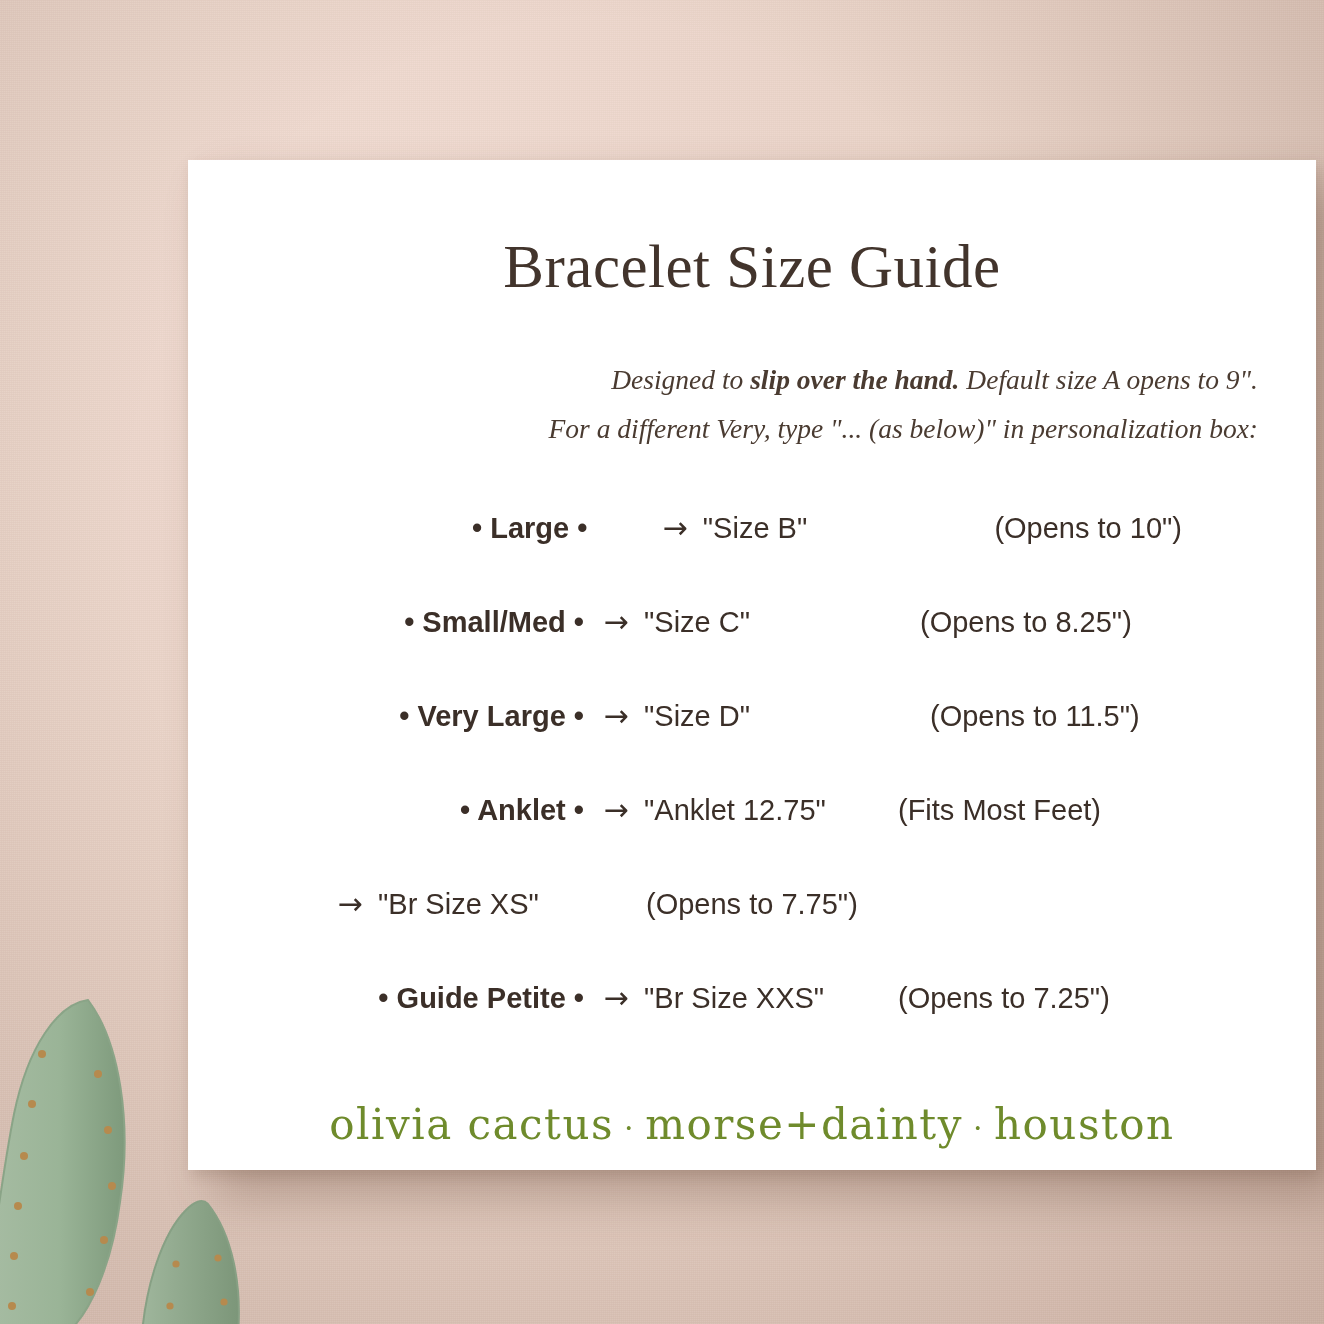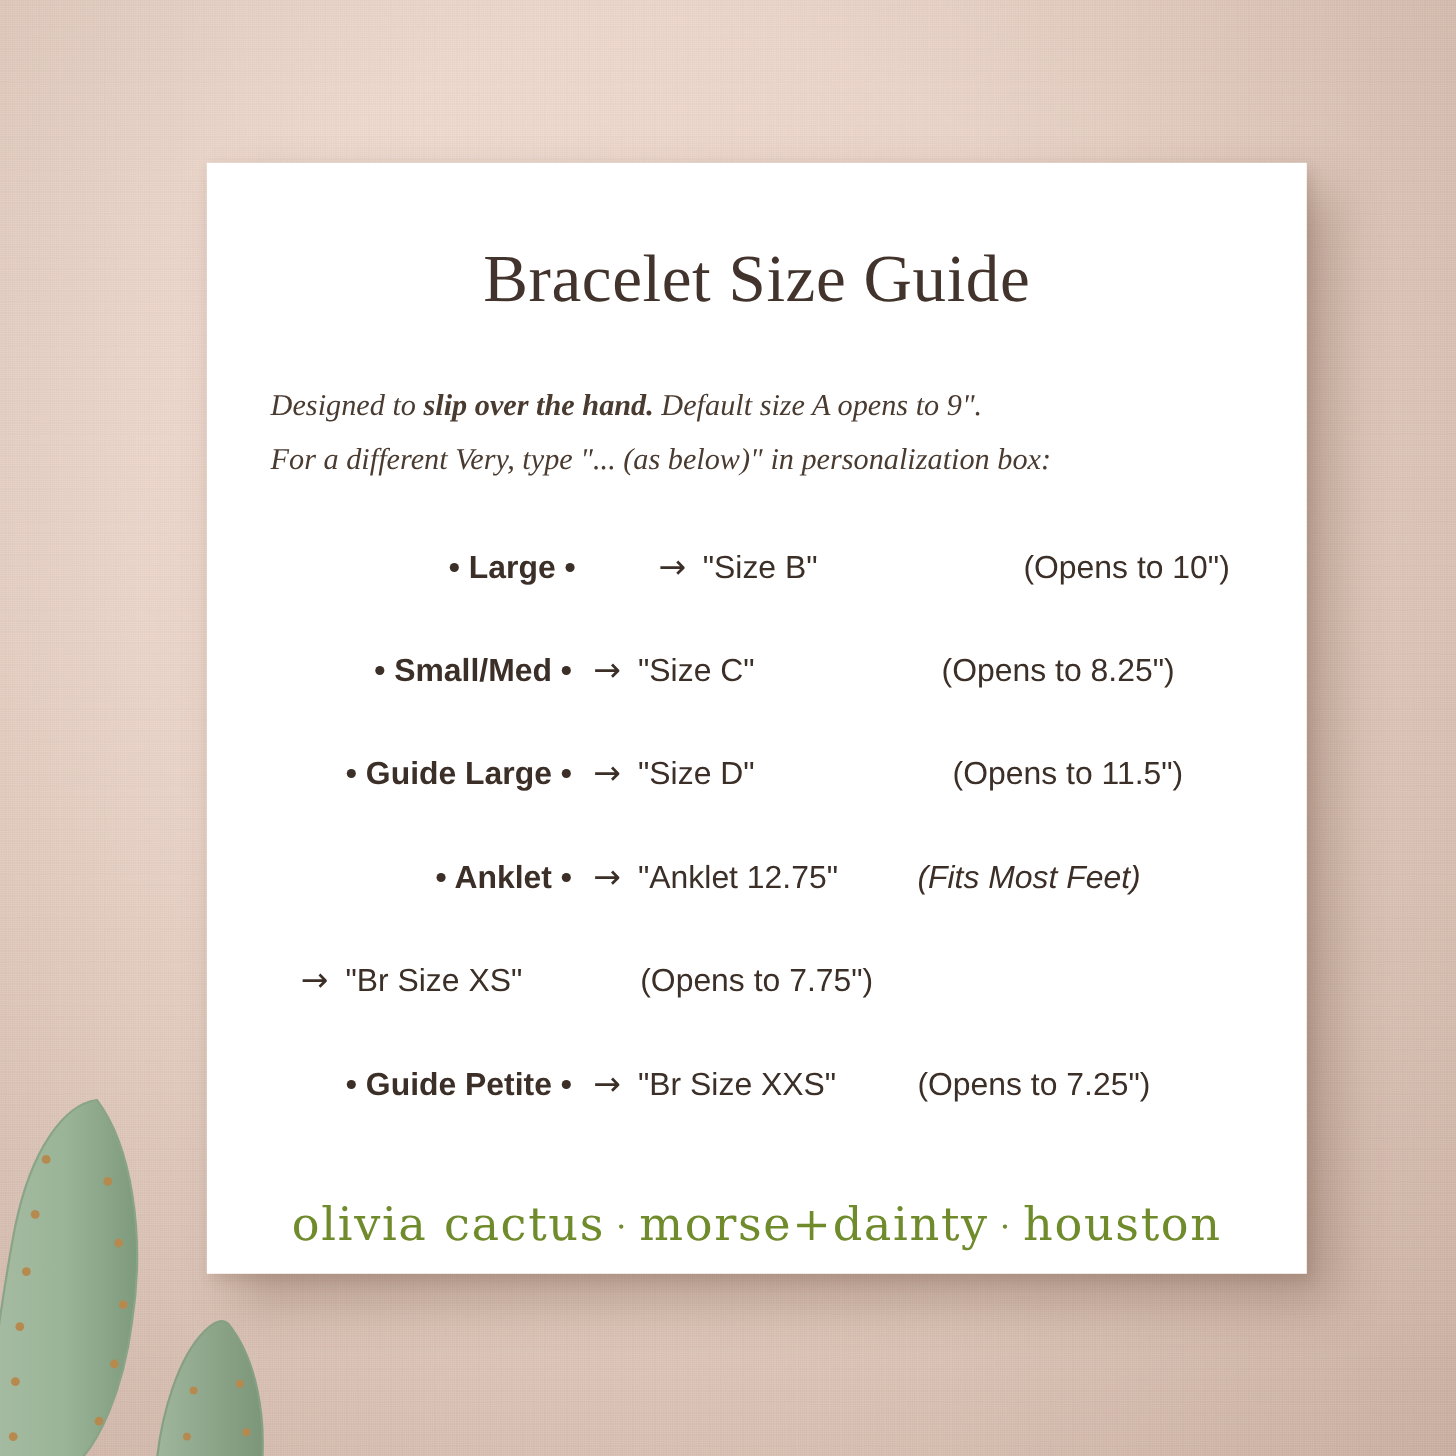--- a/index.html
+++ b/index.html
@@ -47,22 +47,22 @@
     bottom: -10px;
     width: 420px;
     height: 400px;
     z-index: 3;
   }
 
   
   .card {
     position: absolute;
     left: 188px;
-    top: 148px;
-    width: 1000px;
+    top: 160px;
+    width: 1128px;
     height: 1010px;
     background: #ffffff;
     box-shadow:
       26px 26px 44px rgba(96, 62, 46, 0.30),
       4px 6px 12px rgba(96, 62, 46, 0.16);
     z-index: 2;
   }
 
   .card-inner {
     padding: 72px 58px 0 58px;
@@ -78,21 +78,21 @@
     letter-spacing: 0.5px;
     margin: 0 0 54px 0;
     font-weight: 400;
   }
 
   .subtitle {
     font-family: "Liberation Serif", serif;
     font-style: italic;
     font-size: 27.5px;
     color: #4a3b31;
-    text-align: left;
+    text-align: right;
     line-height: 1.78;
     margin: 0 0 56px 0;
   }
   .subtitle b {
     font-weight: bold;
     font-style: italic;
   }
 
   
   .rows {
@@ -138,21 +138,21 @@
     white-space: nowrap;
   }
 
   
   .row.r0 .col-name { width: 268px; }
   .row.r0 .col-arrow { margin-left: 56px; }
   .row.r0 .col-opens { padding-left: 44px; }
 
   .row.r1 .col-opens { padding-left: 26px; }
   .row.r2 .col-opens { padding-left: 36px; }
-  .row.r3 .col-opens { padding-left: 4px; font-style: italic; }
+  .row.r3 .col-opens { padding-left: 4px; }
   .row.r4 .col-opens { padding-left: 18px; }
   .row.r5 .col-opens { padding-left: 4px; }
 
   
   .footer {
     margin-top: 26px;
     text-align: center;
     color: #6f8b2c;
     font-family: "DejaVu Serif", serif;
     font-size: 42px;
@@ -242,21 +242,21 @@
             <span class="dot">•</span>
           </div>
           <div class="col-arrow">→</div>
           <div class="col-code">"Size C"</div>
           <div class="col-opens">(Opens to 8.25")</div>
         </div>
 
         <div class="row r2">
           <div class="col-name">
             <span class="dot">•</span>
-            <span>Guide Large</span>
+            <span>Very Large</span>
             <span class="dot">•</span>
           </div>
           <div class="col-arrow">→</div>
           <div class="col-code">"Size D"</div>
           <div class="col-opens">(Opens to 11.5")</div>
         </div>
 
         <div class="row r3">
           <div class="col-name">
             <span class="dot">•</span>

